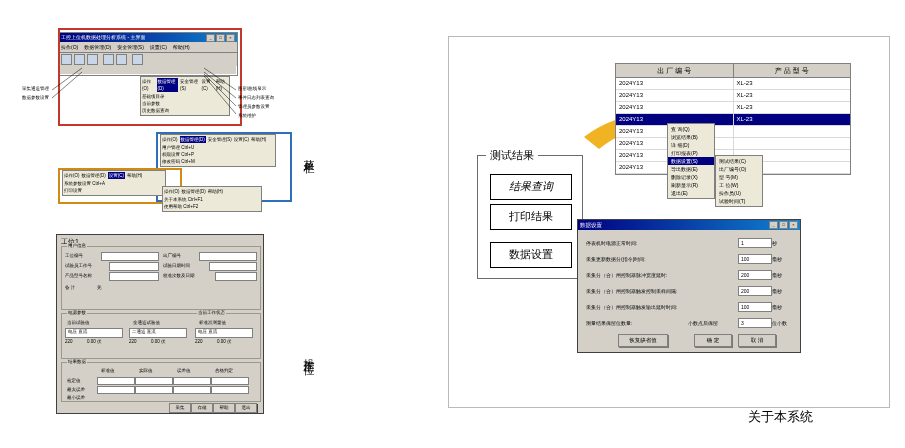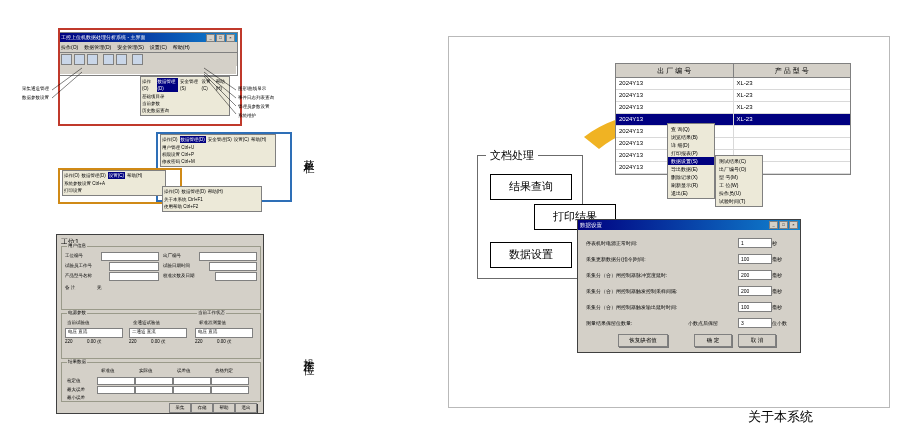--- a/index.html
+++ b/index.html
@@ -300,23 +300,23 @@
   <div class="ctxmenu" style="left:266px;top:118px;width:46px;">
     <div>测试结果(C)</div>
     <div>出厂编号(O)</div>
     <div>型  号(M)</div>
     <div>工  位(W)</div>
     <div>操作员(U)</div>
     <div>试验时间(T)</div>
   </div>
 
   <div class="docbox">
-    <span class="dtitle">文档处理</span>
-    <div class="docbtn" style="top:18px;">结果查询</div>
-    <div class="docbtn" style="top:48px;margin-left:44px;">打印结果</div>
+    <span class="dtitle">测试结果</span>
+    <div class="docbtn" style="top:18px;font-style:italic;">结果查询</div>
+    <div class="docbtn" style="top:48px;">打印结果</div>
     <div class="docbtn" style="top:86px;">数据设置</div>
   </div>
 
   <div class="dlg">
     <div class="titlebar">
       <span class="tb-txt">数据设置</span>
       <span class="tb-btns">
         <span class="tb-btn">_</span>
         <span class="tb-btn">□</span>
         <span class="tb-btn">×</span>

